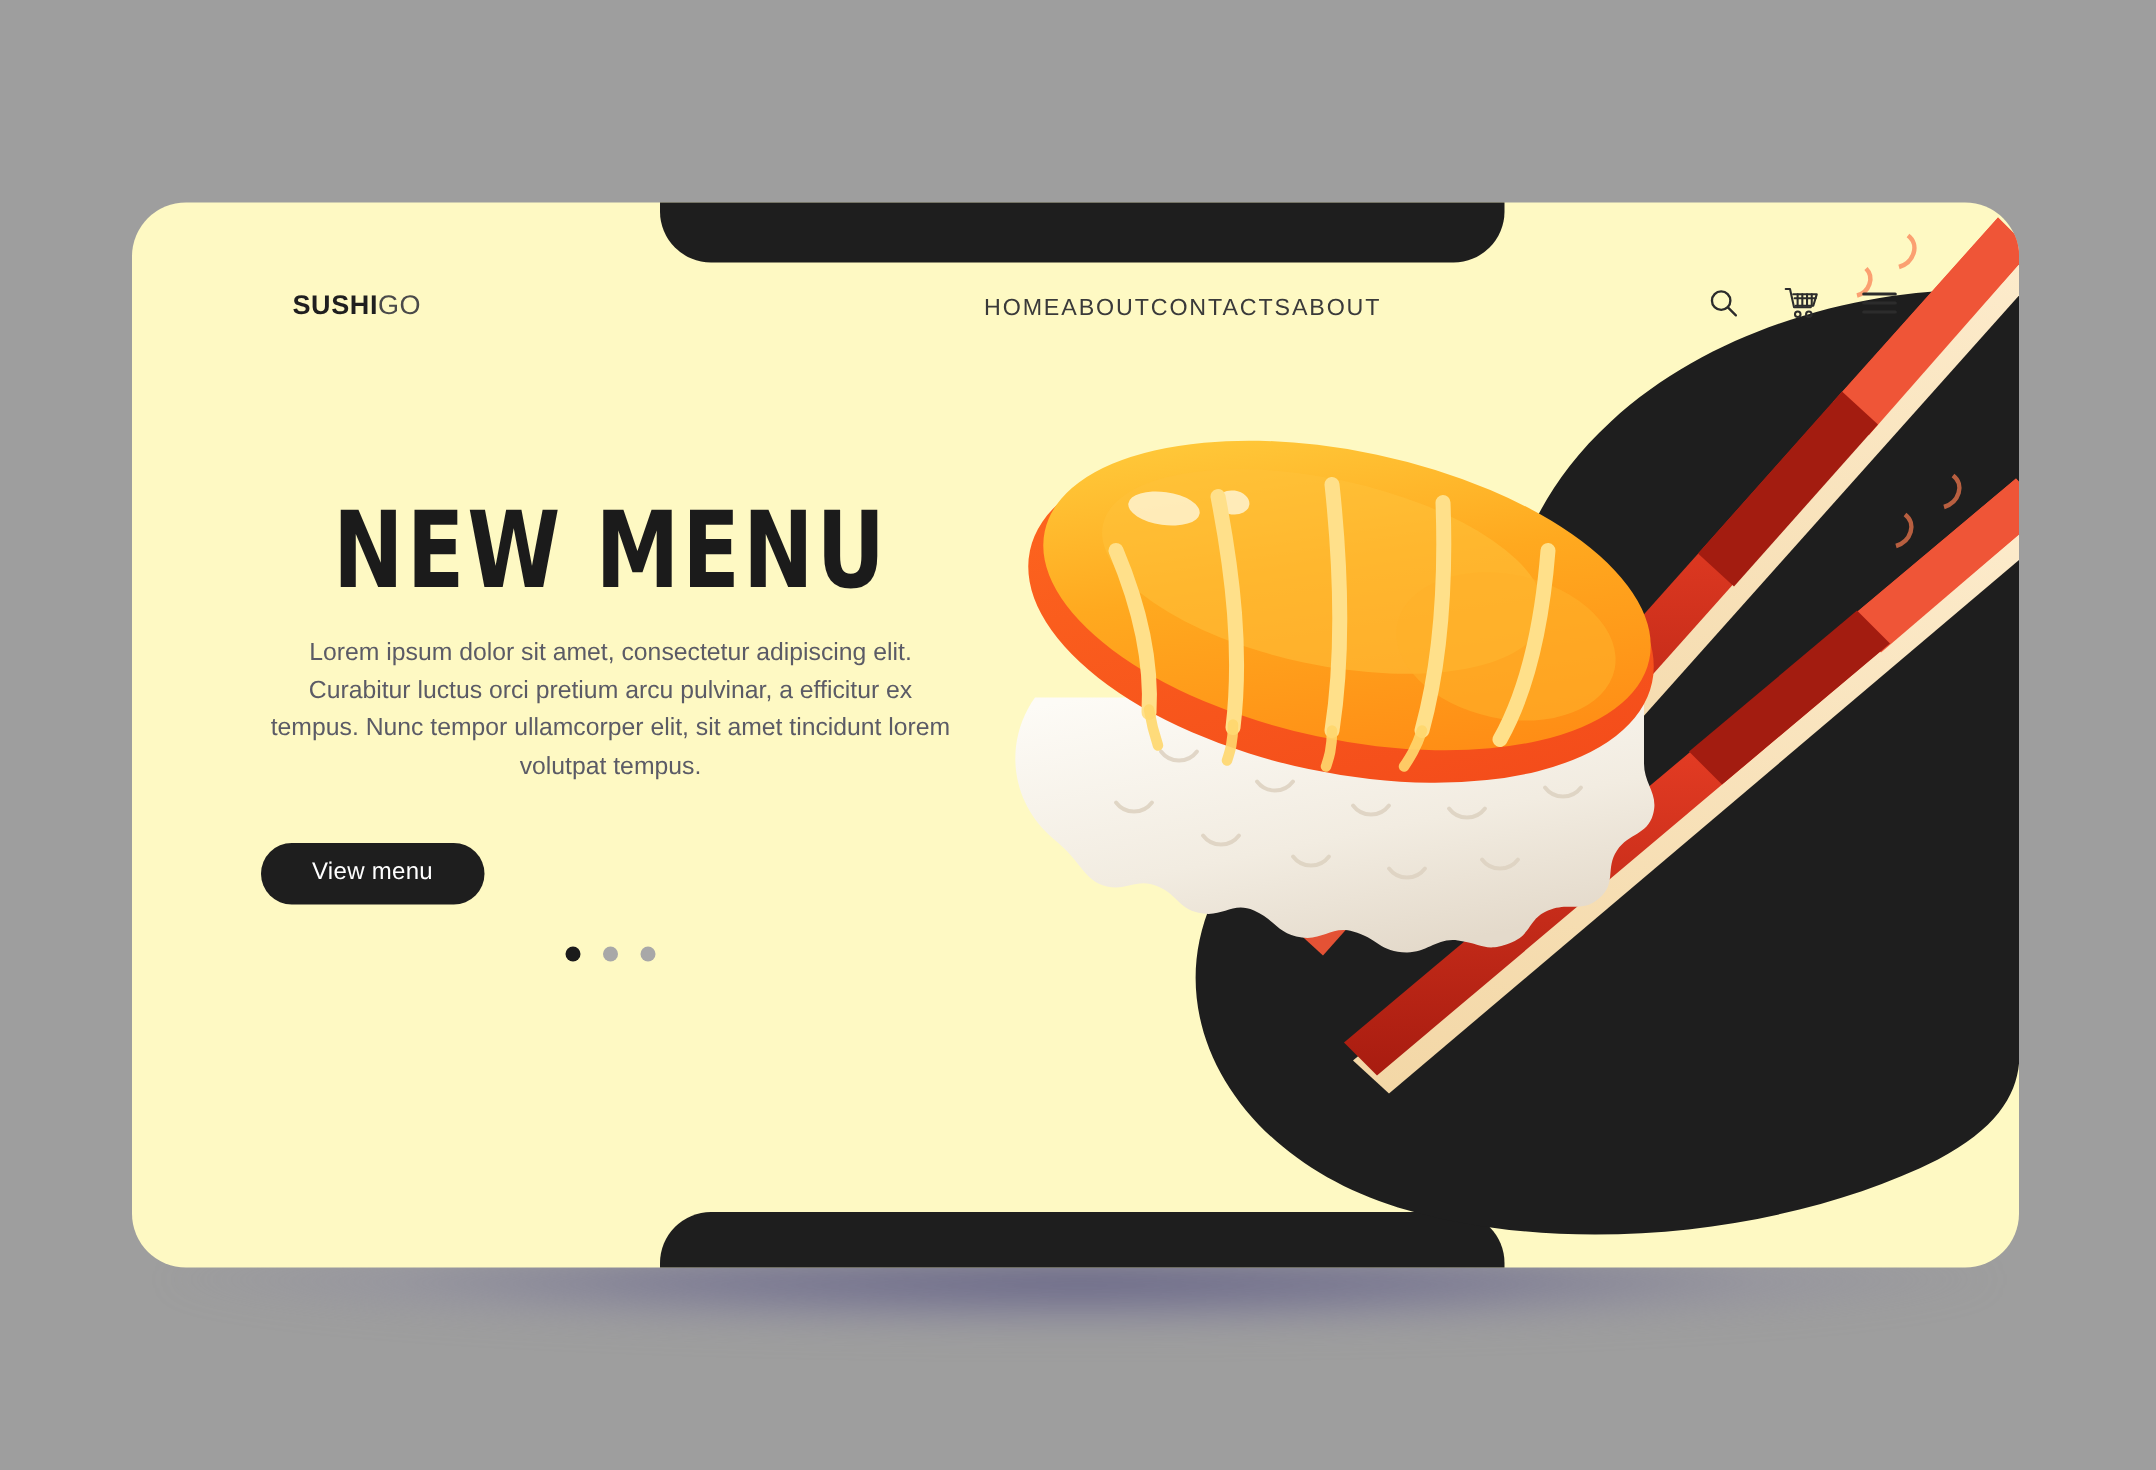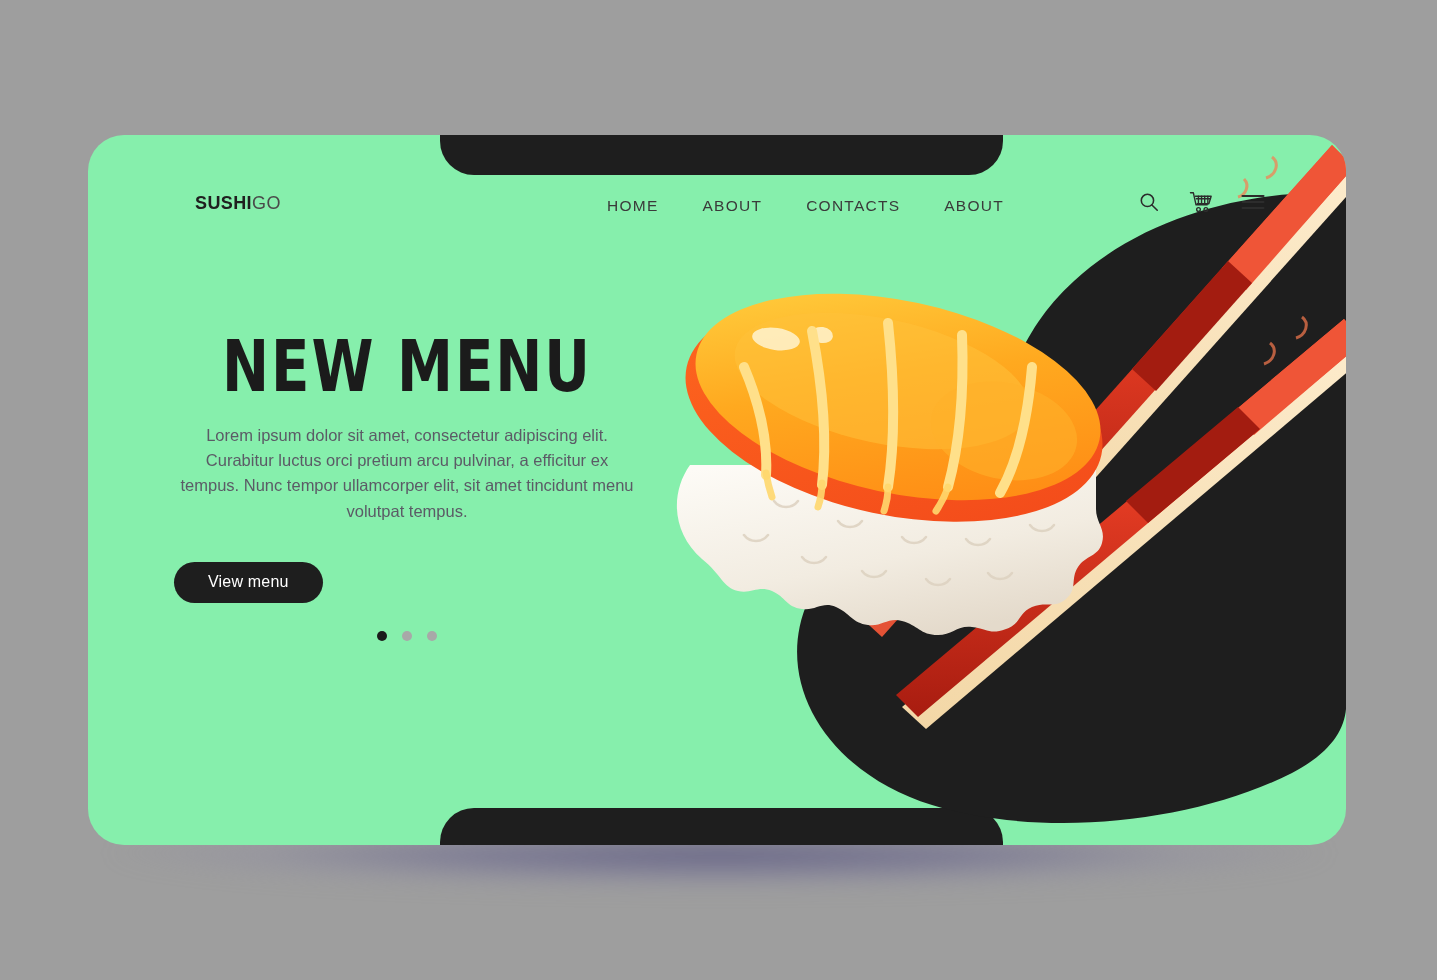--- a/index.html
+++ b/index.html
@@ -41,21 +41,21 @@
     pointer-events: none;
   }
 
   
   .card {
     position: absolute;
     left: 88px;
     top: 135px;
     width: 1258px;
     height: 710px;
-    background: #86efac;
+    background: #fef9c3;
     border-radius: 36px;
     overflow: hidden;
   }
 
   
   .notch-top {
     position: absolute;
     left: 352px;           
     top: -14px;
     width: 563px;
@@ -91,35 +91,35 @@
     font-size: 18px;
     letter-spacing: 0.4px;
     color: #1f1f1f;
     white-space: nowrap;
   }
   .logo .logo-strong { font-weight: 700; }
   .logo .logo-light  { font-weight: 400; color: #4a4a4a; }
 
   .nav {
     position: absolute;
-    left: 519px;           
+    left: 568px;           
     top: 58px;
     display: flex;
     gap: 0;
     align-items: center;
   }
   .nav-item {
     font-size: 15.5px;
     letter-spacing: 1.25px;
     color: #3a3a3a;
     text-decoration: none;
     white-space: nowrap;
     padding: 4px 0;
   }
-  .nav-item + .nav-item { margin-left: 44px; }
+  .nav-item + .nav-item { }
 
   .actions {
     position: absolute;
     right: 78px;           
     top: 52px;
     display: flex;
     align-items: center;
     gap: 22px;
   }
   .icon-btn {
@@ -388,21 +388,21 @@
           </svg>
         </button>
 
       </div>
     </div>
 
     <div class="hero-copy">
 
       <h1 class="hero-title">NEW MENU</h1>
 
-      <p class="hero-text">Lorem ipsum dolor sit amet, consectetur adipiscing elit. Curabitur luctus orci pretium arcu pulvinar, a efficitur ex tempus. Nunc tempor ullamcorper elit, sit amet tincidunt menu volutpat tempus.</p>
+      <p class="hero-text">Lorem ipsum dolor sit amet, consectetur adipiscing elit. Curabitur luctus orci pretium arcu pulvinar, a efficitur ex tempus. Nunc tempor ullamcorper elit, sit amet tincidunt lorem volutpat tempus.</p>
 
       <div class="cta-wrap">
         <button class="cta-button">View menu</button>
       </div>
 
       <div class="dots">
         <button class="dot active" aria-label="Slide 1"></button>
         <button class="dot" aria-label="Slide 2"></button>
         <button class="dot" aria-label="Slide 3"></button>
       </div>

